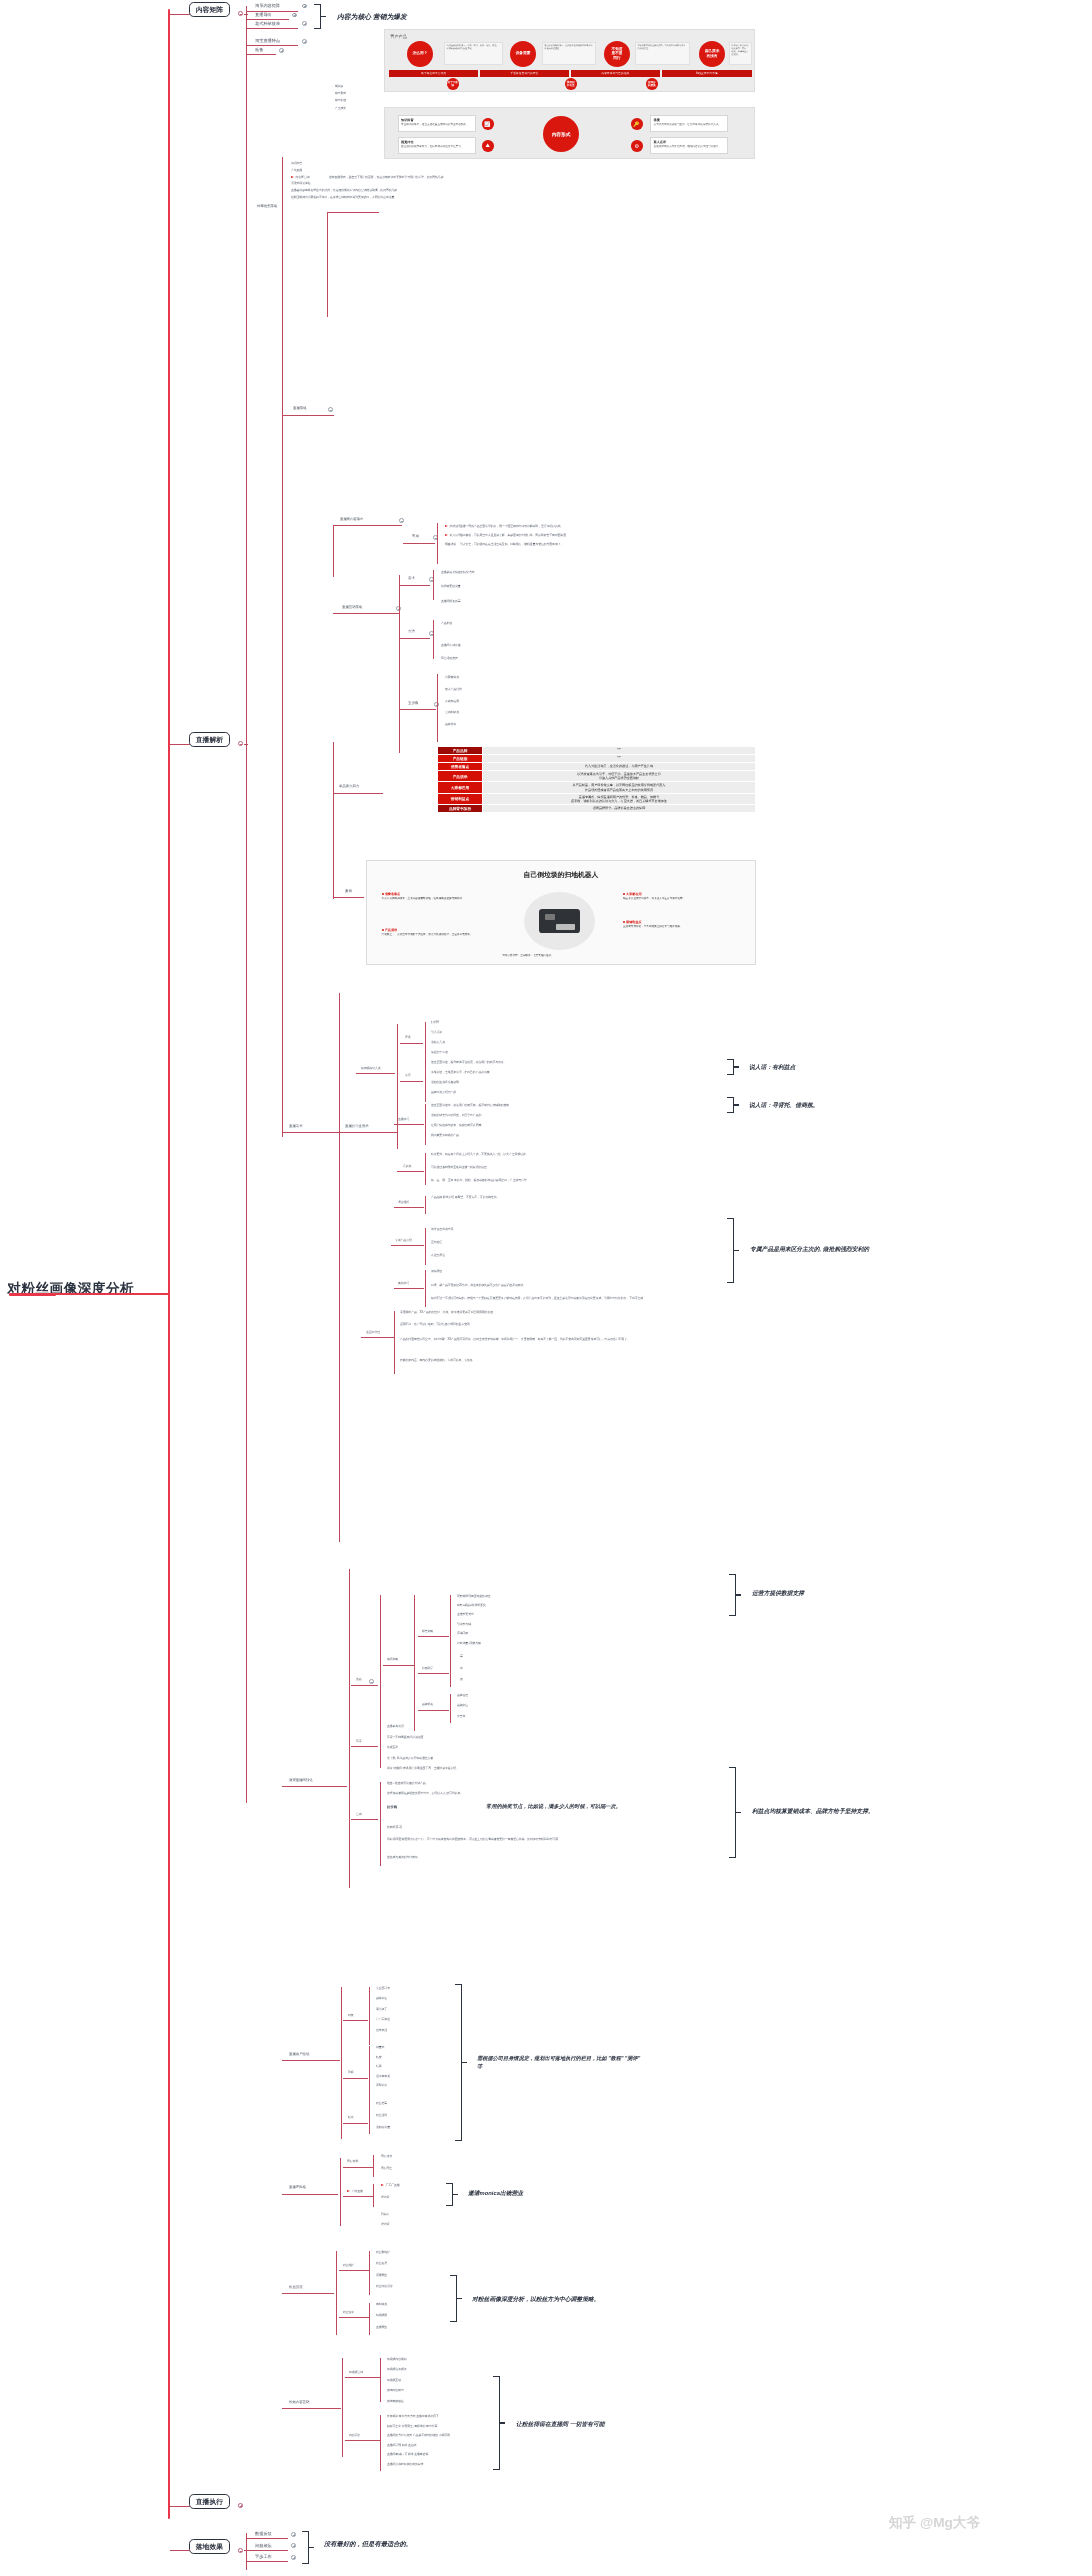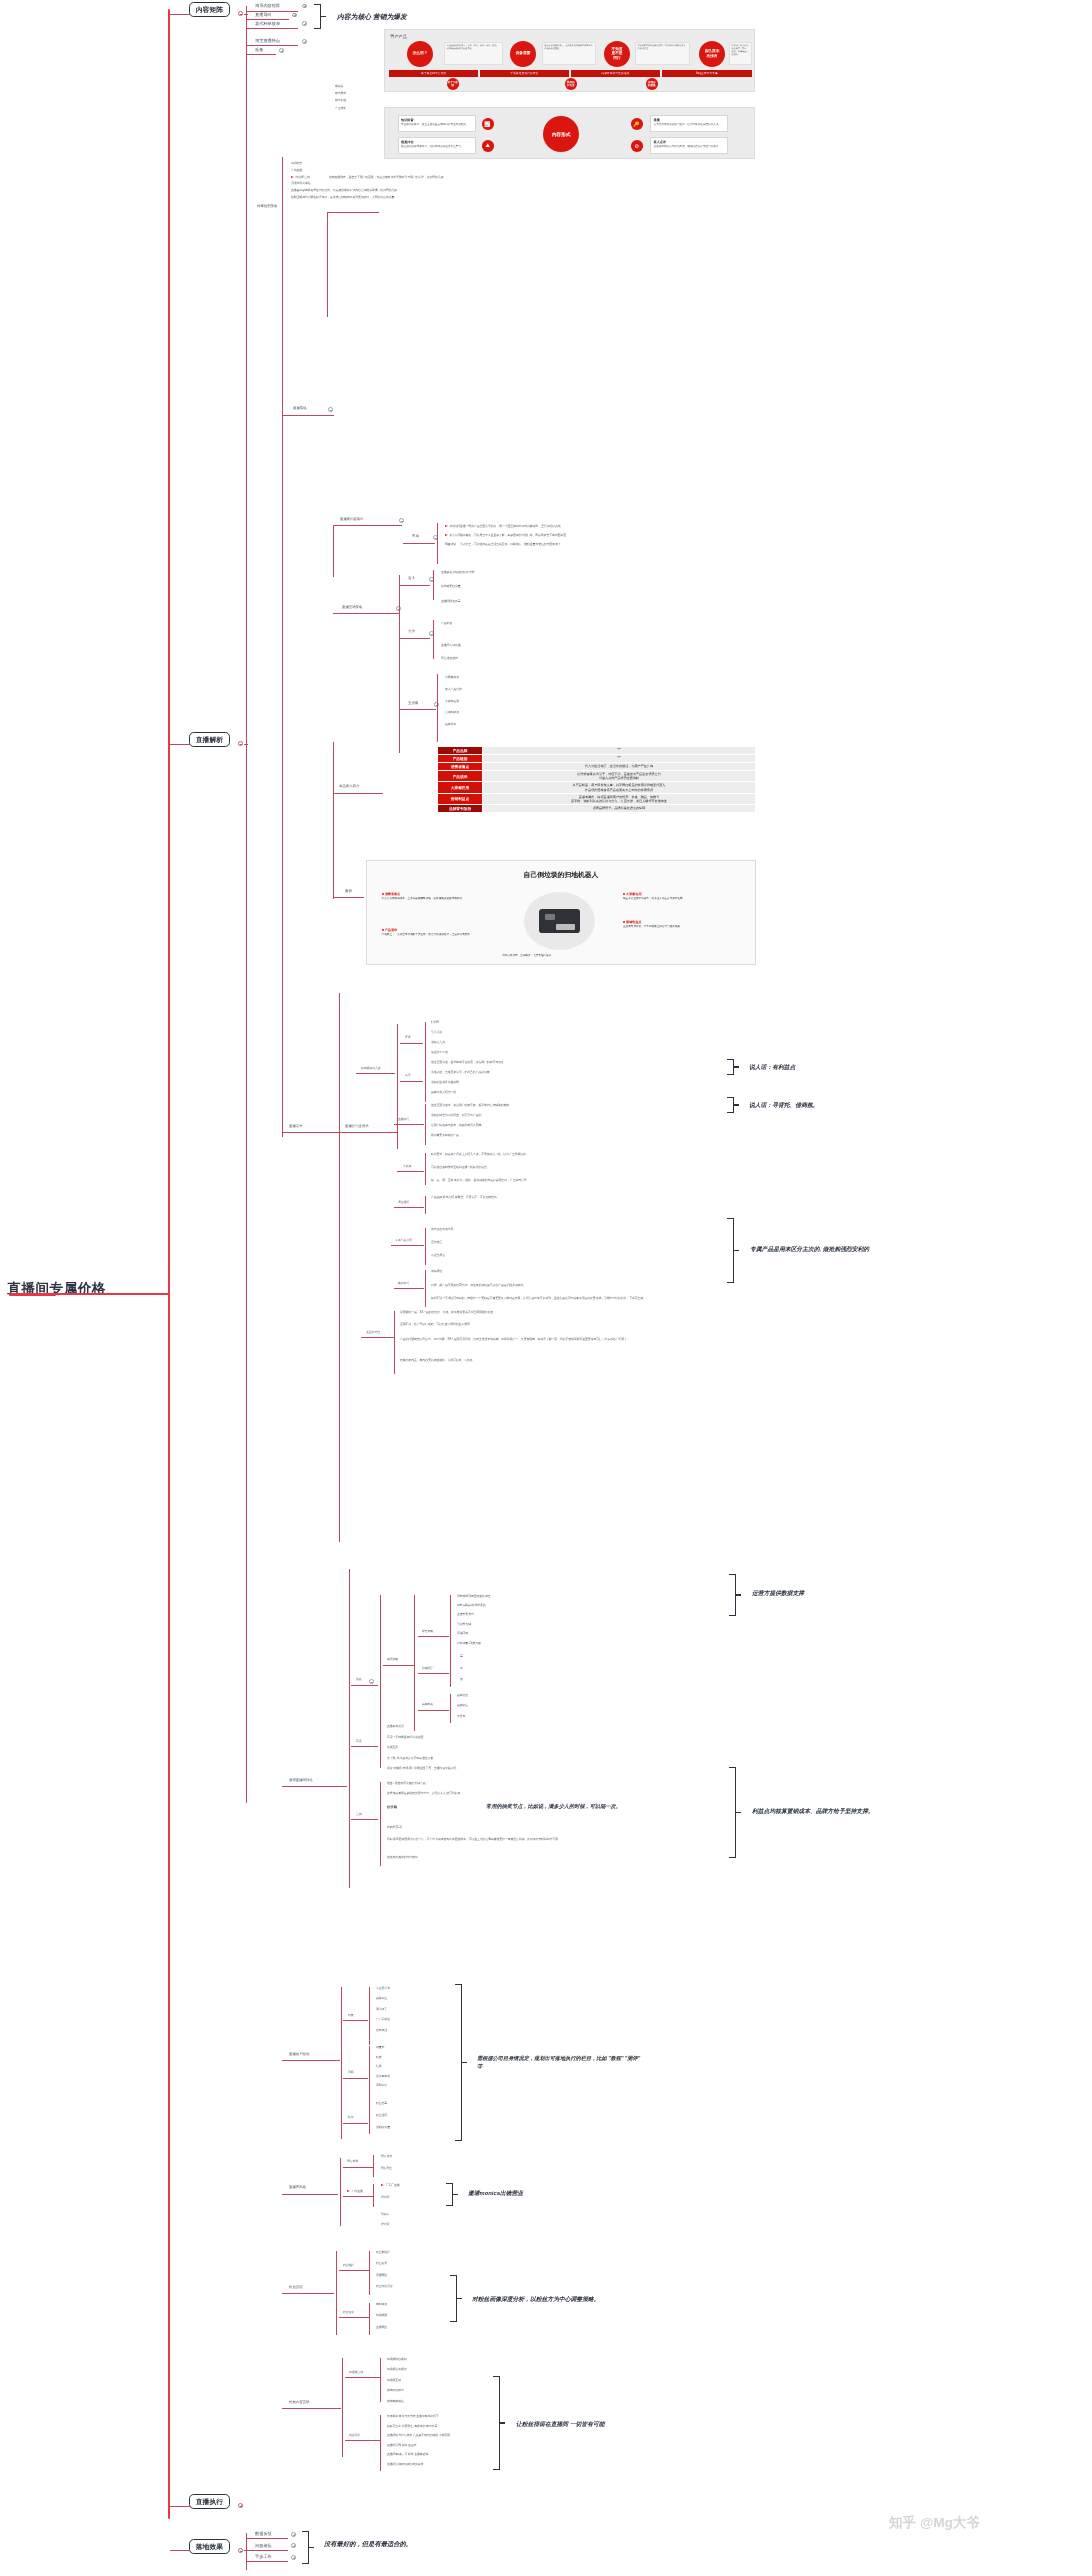--- a/index.html
+++ b/index.html
@@ -162,21 +162,21 @@
   .watermark {
     position:absolute; color:#d6d6d6; font-size:13.6px; font-weight:bold;
     white-space:nowrap;
   }
 </style>
 </head>
 <body>
 
 <div class="canvas">
 
-  <div class="root node" style="left:7.3px; top:1280px;">直播间专属价格</div>
+  <div class="root node" style="left:7.3px; top:1280px;">对粉丝画像深度分析</div>
   <div class="root-underline" style="left:9.4px; top:1293px; width:47px;"></div>
   <div class="hline spine" style="left:55px; top:1293px; width:114px;"></div>
 
   <div class="vline spine" style="left:168px; top:9.4px; height:2510px;"></div>
 
   <div class="boxnode" style="left:189px; top:2.1px;">
     <span>内容矩阵</span>
   </div>
   <div class="hline" style="left:170px;top:13.6px;width:20px;"></div>
   <div class="tog minus" style="left:238px; top:11px;"></div>

